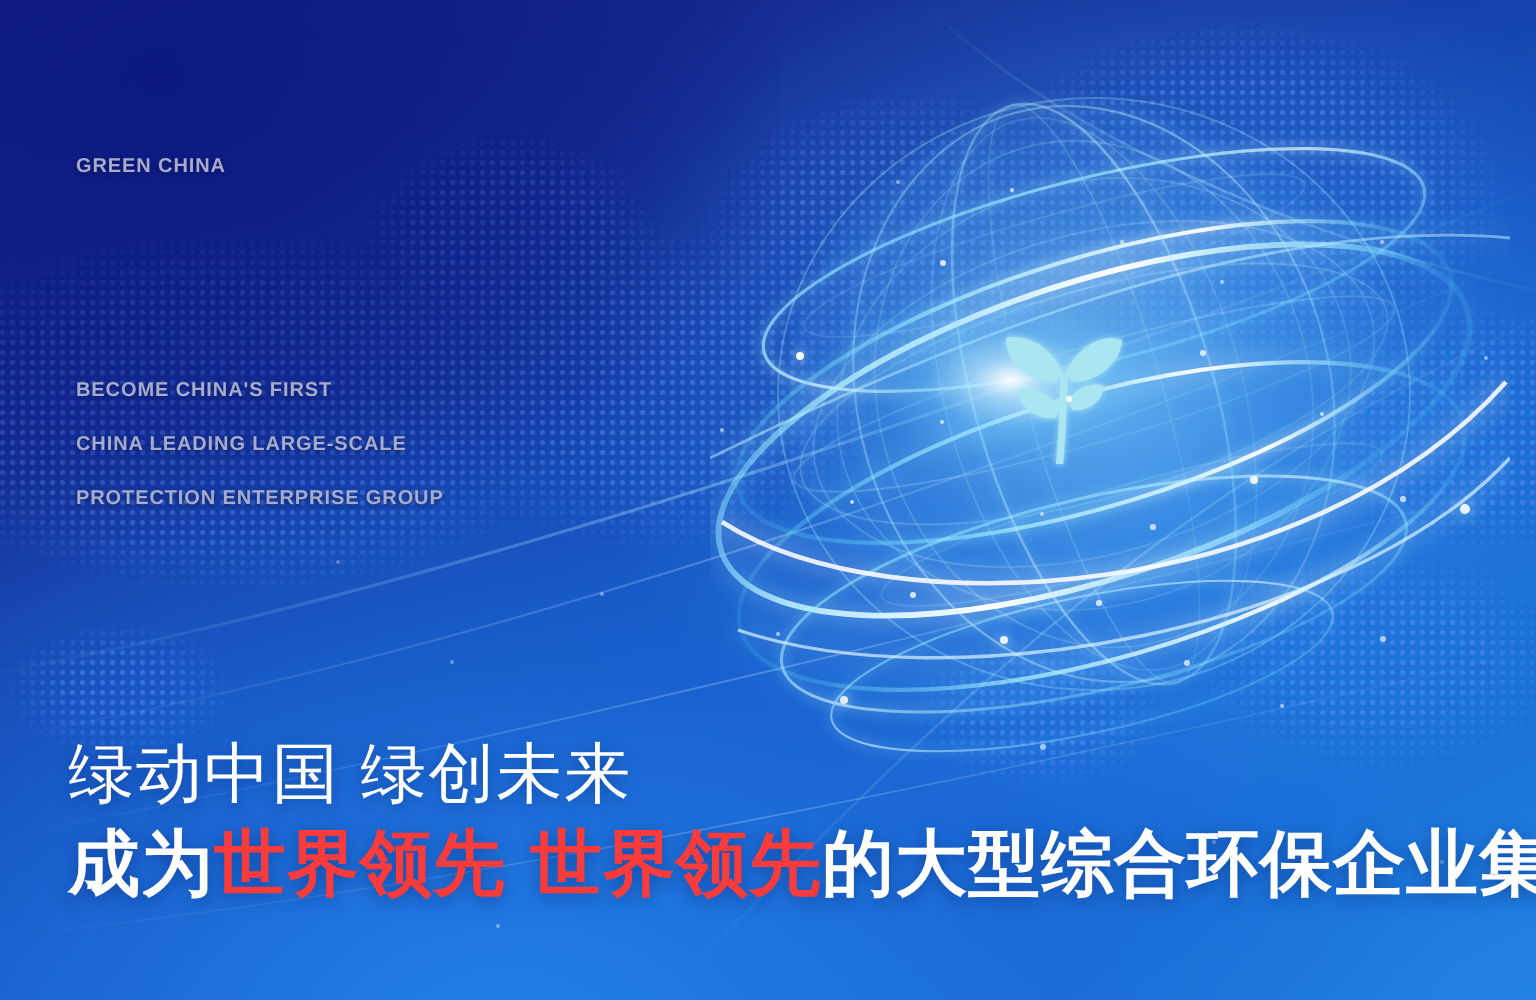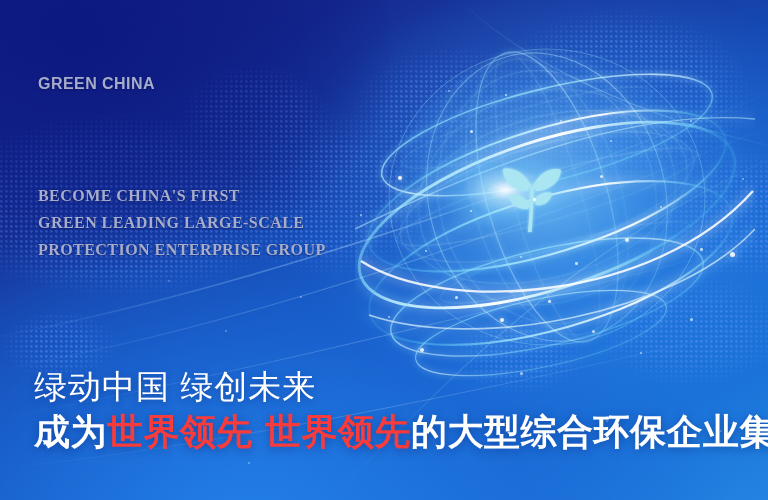--- a/index.html
+++ b/index.html
@@ -78,24 +78,24 @@
 
   
   .sprout{ position:absolute; left:142px; top:145px; width:70px; height:80px; }
 
   
   .particles{ position:absolute; inset:0; pointer-events:none; }
   .pt{ position:absolute; border-radius:50%; background:#ffffff; }
 
   
   .eng-block-a{ position:absolute; left:38px; top:70px; }
-  .eng-block-b{ position:absolute; left:38px; top:182px;font-family:Liberation Serif, serif; }
+  .eng-block-b{ position:absolute; left:38px; top:182px; }
   .eng-line{
     color:#a6acc9;
-    font-size:16px;
+    font-size:10px;
     font-weight:700;
     letter-spacing:.45px;
     line-height:27px;
     white-space:nowrap;
     text-shadow:0 1px 2px rgba(8,18,80,0.55);
   }
 
   .cn-block{ position:absolute; left:34px; top:366px; }
   .cn-line1{
     color:#ffffff;
@@ -308,21 +308,21 @@
     <span class="pt" style="left:520px;top:372px;width:3px;height:3px;opacity:.6;"></span>
     <span class="pt" style="left:92px;top:250px;width:2px;height:2px;opacity:.28;"></span>
   </div>
 
   <div class="eng-block-a">
     <div class="eng-line">GREEN CHINA</div>
   </div>
 
   <div class="eng-block-b">
     <div class="eng-line">BECOME CHINA'S FIRST</div>
-    <div class="eng-line">GREEN LEADING LARGE-SCALE</div>
+    <div class="eng-line">CHINA LEADING LARGE-SCALE</div>
     <div class="eng-line">PROTECTION ENTERPRISE GROUP</div>
   </div>
 
   <div class="cn-block">
     <div class="cn-line1">绿动中国 绿创未来</div>
     <div class="cn-line2">
       <span>成为</span><span class="cn-hl">世界领先</span><span class="cn-gap"></span><span class="cn-hl">世界领先</span><span>的大型综合环保企业集团</span>
     </div>
   </div>
 

